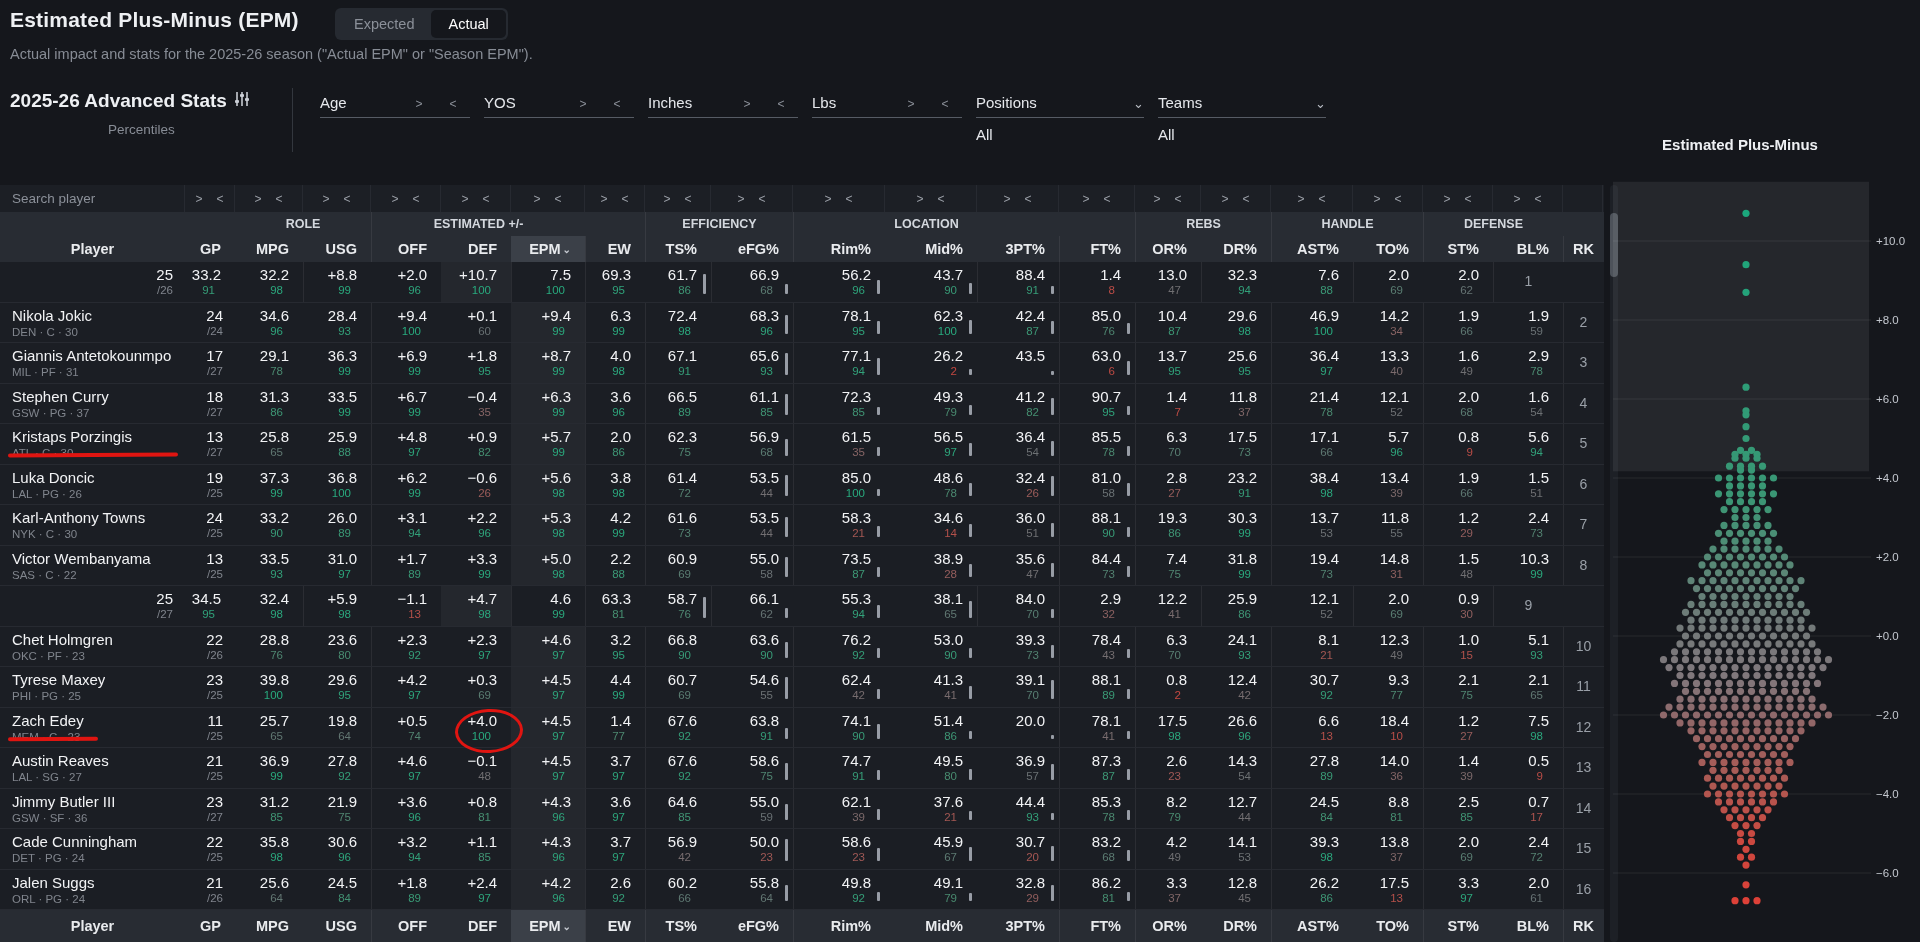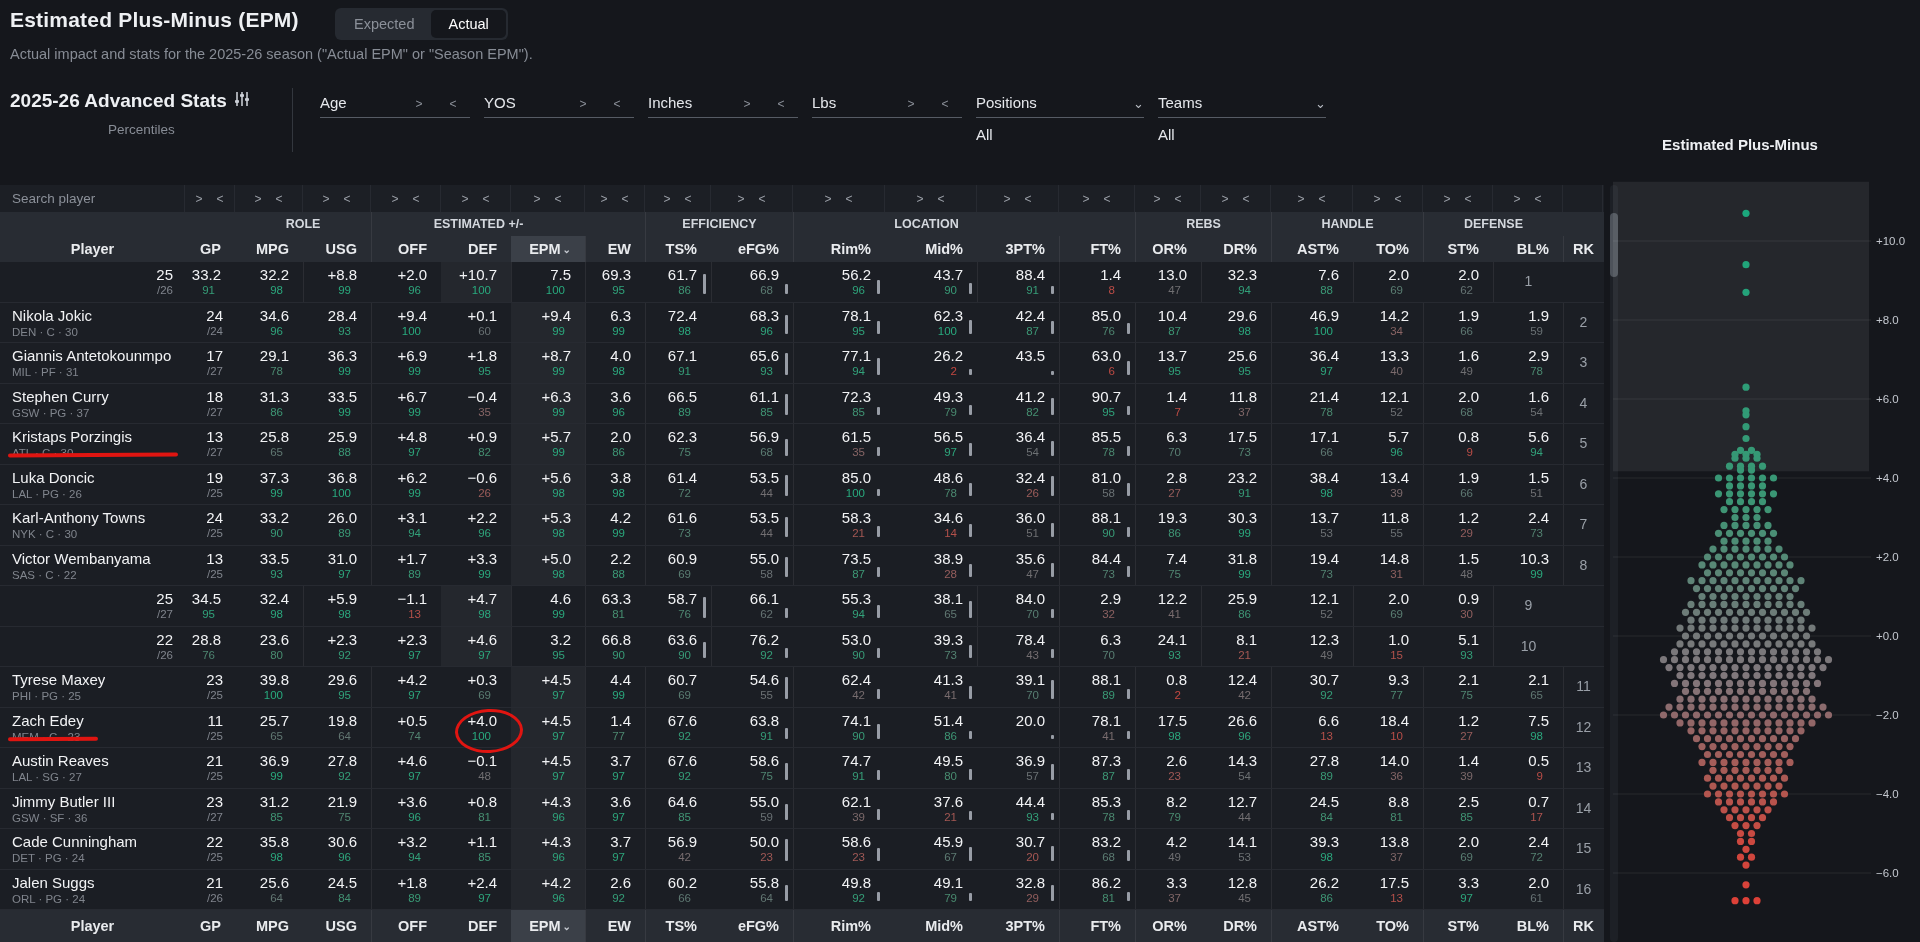--- a/index.html
+++ b/index.html
@@ -1051,20 +1051,24 @@
           </div>
           <div class="cell">
             <div class="v">0.9</div>
             <div class="p" style="color: rgb(146, 96, 95);">30</div>
           </div>
           <div class="cell rk-cell gsep">
             <div class="v">9</div>
           </div>
         </div>
         <div class="grid row">
+          <div class="cell player-cell">
+            <div class="nm">Chet Holmgren</div>
+            <div class="mt">OKC · PF · 23</div>
+          </div>
           <div class="cell gp-cell">
             <div class="v">22</div>
             <div class="p">/26</div>
           </div>
           <div class="cell">
             <div class="v">28.8</div>
             <div class="p" style="color: rgb(78, 134, 113);">76</div>
           </div>
           <div class="cell">
             <div class="v">23.6</div>

